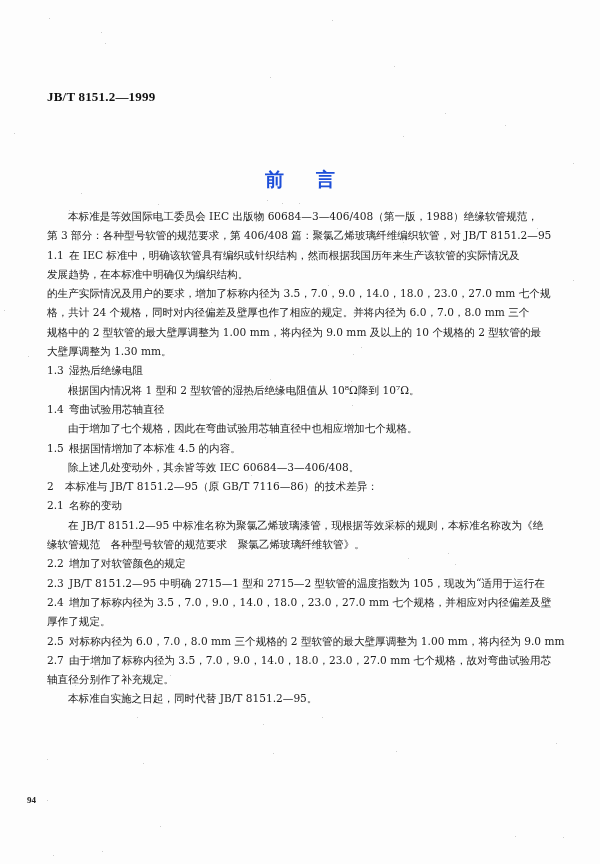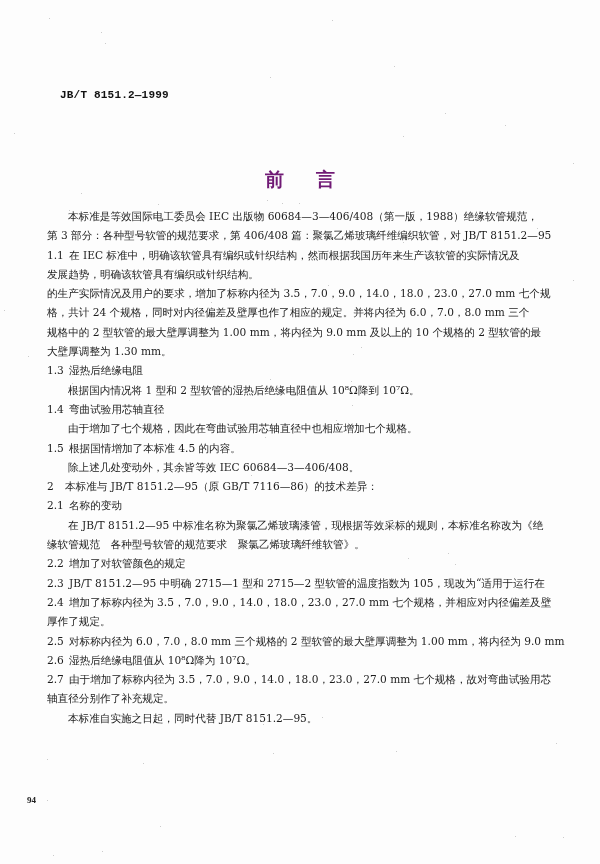--- a/index.html
+++ b/index.html
@@ -16,38 +16,38 @@
       color: #1a1a1a;
     }
     .page {
       position: absolute;
       left: 0; top: 0;
       width: 600px; height: 864px;
       background: #fdfdfd;
     }
     .std-code {
       position: absolute;
-      left: 60px;
+      left: 47px;
       top: 89px;
-      font-family: Liberation Mono, monospace;
+      font-family: Liberation Serif, serif;
       font-weight: bold;
-      font-size: 11px;
+      font-size: 13px;
       letter-spacing: 0.2px;
       color: #111;
     }
     .title {
       position: absolute;
       top: 167px;
       left: 0;
       width: 600px;
       text-align: center;
       font-size: 19px;
       font-weight: bold;
       letter-spacing: 32px;
-      color: #701a75;
+      color: #1d4ed8;
       padding-left: 32px;
       box-sizing: border-box;
     }
     .body-text {
       position: absolute;
       left: 47px;
       top: 207px;
       width: 520px;
       font-size: 10.6px;
       line-height: 19.3px;
@@ -83,41 +83,40 @@
 <body>
 
 <div class="page">
   <div class="std-code">JB/T 8151.2—1999</div>
   <div class="title">前言</div>
 
   <div class="body-text" id="body-text">
       <div class="line indent"><span>本标准是等效国际电工委员会 IEC 出版物 60684—3—406/408（第一版，1988）绝缘软管规范，</span></div>
       <div class="line"><span>第 3 部分：各种型号软管的规范要求，第 406/408 篇：聚氯乙烯玻璃纤维编织软管，对 JB/T 8151.2—95</span></div>
       <div class="line"><span class="sec-num">1.1</span><span>在 IEC 标准中，明确该软管具有编织或针织结构，然而根据我国历年来生产该软管的实际情况及</span></div>
-      <div class="line"><span>发展趋势，明确该软管具有编织或针织结构。</span></div>
+      <div class="line"><span>发展趋势，在本标准中明确仅为编织结构。</span></div>
       <div class="line"><span>的生产实际情况及用户的要求，增加了标称内径为 3.5，7.0，9.0，14.0，18.0，23.0，27.0 mm 七个规</span></div>
       <div class="line"><span>格，共计 24 个规格，同时对内径偏差及壁厚也作了相应的规定。并将内径为 6.0，7.0，8.0 mm 三个</span></div>
       <div class="line"><span>规格中的 2 型软管的最大壁厚调整为 1.00 mm，将内径为 9.0 mm 及以上的 10 个规格的 2 型软管的最</span></div>
       <div class="line"><span>大壁厚调整为 1.30 mm。</span></div>
       <div class="line"><span class="sec-num">1.3</span><span>湿热后绝缘电阻</span></div>
       <div class="line indent"><span>根据国内情况将 1 型和 2 型软管的湿热后绝缘电阻值从 10⁸Ω降到 10⁷Ω。</span></div>
       <div class="line"><span class="sec-num">1.4</span><span>弯曲试验用芯轴直径</span></div>
       <div class="line indent"><span>由于增加了七个规格，因此在弯曲试验用芯轴直径中也相应增加七个规格。</span></div>
       <div class="line"><span class="sec-num">1.5</span><span>根据国情增加了本标准 4.5 的内容。</span></div>
       <div class="line indent"><span>除上述几处变动外，其余皆等效 IEC 60684—3—406/408。</span></div>
       <div class="line"><span class="sec-num major">2</span><span>本标准与 JB/T 8151.2—95（原 GB/T 7116—86）的技术差异：</span></div>
       <div class="line"><span class="sec-num">2.1</span><span>名称的变动</span></div>
       <div class="line indent"><span>在 JB/T 8151.2—95 中标准名称为聚氯乙烯玻璃漆管，现根据等效采标的规则，本标准名称改为《绝</span></div>
       <div class="line"><span>缘软管规范　各种型号软管的规范要求　聚氯乙烯玻璃纤维软管》。</span></div>
       <div class="line"><span class="sec-num">2.2</span><span>增加了对软管颜色的规定</span></div>
       <div class="line"><span class="sec-num">2.3</span><span>JB/T 8151.2—95 中明确 2715—1 型和 2715—2 型软管的温度指数为 105，现改为“适用于运行在</span></div>
       <div class="line"><span class="sec-num">2.4</span><span>增加了标称内径为 3.5，7.0，9.0，14.0，18.0，23.0，27.0 mm 七个规格，并相应对内径偏差及壁</span></div>
       <div class="line"><span>厚作了规定。</span></div>
       <div class="line"><span class="sec-num">2.5</span><span>对标称内径为 6.0，7.0，8.0 mm 三个规格的 2 型软管的最大壁厚调整为 1.00 mm，将内径为 9.0 mm</span></div>
-      <div class="line"><span class="sec-num">2.6</span><span>湿热后绝缘电阻值从 10⁸Ω降为 10⁷Ω。</span></div>
       <div class="line"><span class="sec-num">2.7</span><span>由于增加了标称内径为 3.5，7.0，9.0，14.0，18.0，23.0，27.0 mm 七个规格，故对弯曲试验用芯</span></div>
       <div class="line"><span>轴直径分别作了补充规定。</span></div>
       <div class="line indent"><span>本标准自实施之日起，同时代替 JB/T 8151.2—95。</span></div>
     </div>
 
   <div class="page-num">94</div>
 <div class="speck" style="left: 294px; top: 484px;"></div>
     <div class="speck" style="left: 69px; top: 210px;"></div>
     <div class="speck" style="left: 265px; top: 437px;"></div>
     <div class="speck" style="left: 47px; top: 759px;"></div>

